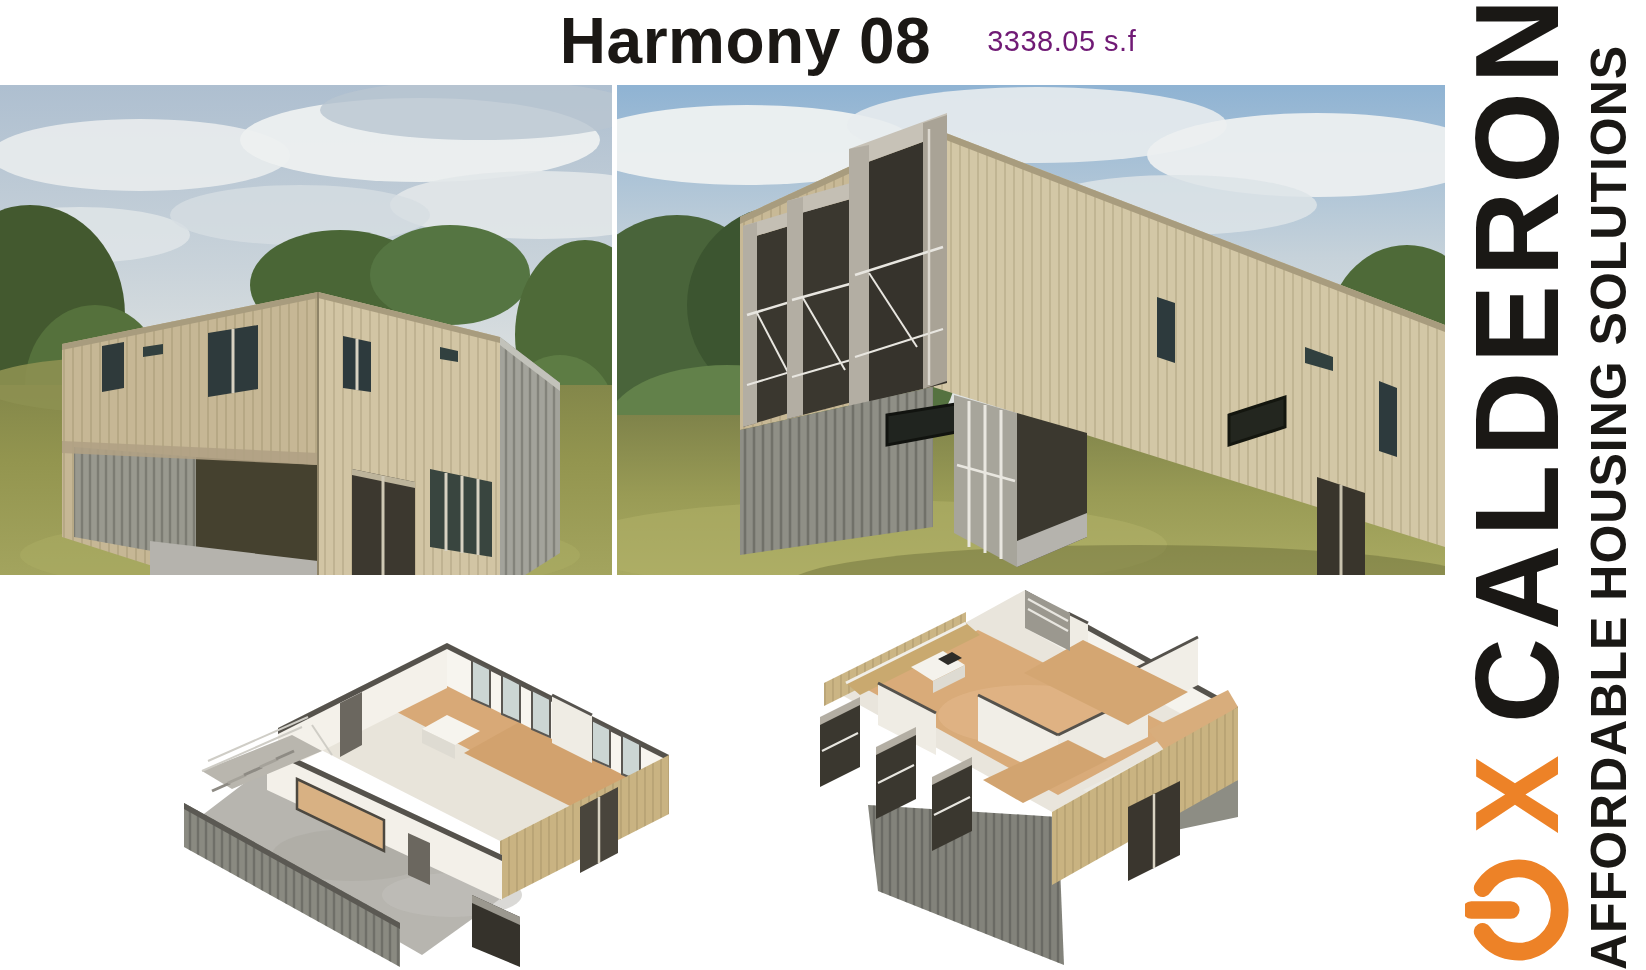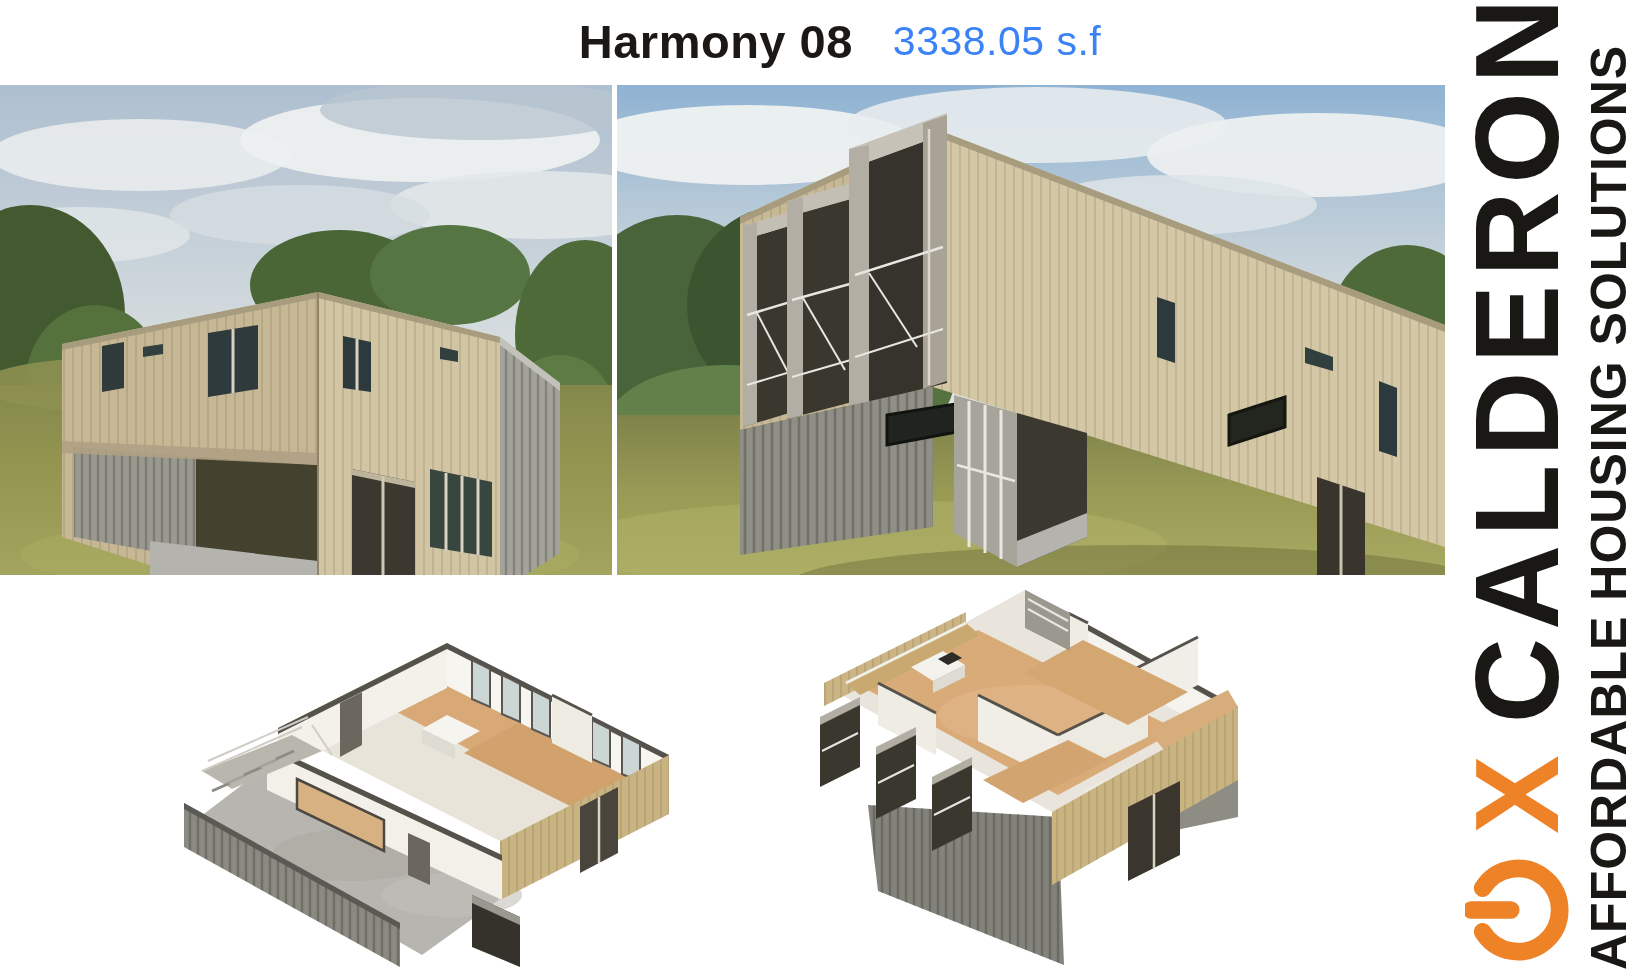--- a/index.html
+++ b/index.html
@@ -6,24 +6,24 @@
   .sheet{
     position:relative;width:1646px;height:970px;background:#ffffff;
     overflow:hidden;font-family:"Liberation Sans",sans-serif;
   }
   
   .title-row{
     position:absolute;left:420px;top:0;width:840px;height:82px;
     display:flex;align-items:center;justify-content:center;gap:40px;
   }
   .title-row h1{
-    margin:0;font-size:47px;font-weight:bold;color:#1b1815;letter-spacing:0.5px;
+    margin:16px;font-size:64px;font-weight:bold;color:#1b1815;letter-spacing:0.5px;
   }
   .title-row .area{
-    font-size:41px;font-weight:400;color:#3b82f6;letter-spacing:0.5px;
+    font-size:29px;font-weight:400;color:#701a75;letter-spacing:0.5px;
   }
   
   figure{margin:0;padding:0;position:absolute;display:block;}
   .render-a{left:0;top:85px;width:612px;height:490px;}
   .render-b{left:617px;top:85px;width:828px;height:490px;}
   .plan-a{left:172px;top:555px;width:530px;height:415px;}
   .plan-b{left:728px;top:555px;width:530px;height:415px;}
   figure svg{display:block;width:100%;height:100%;}
   
   .brand{position:absolute;left:1447px;top:0;width:199px;height:970px;background:#fff;}

